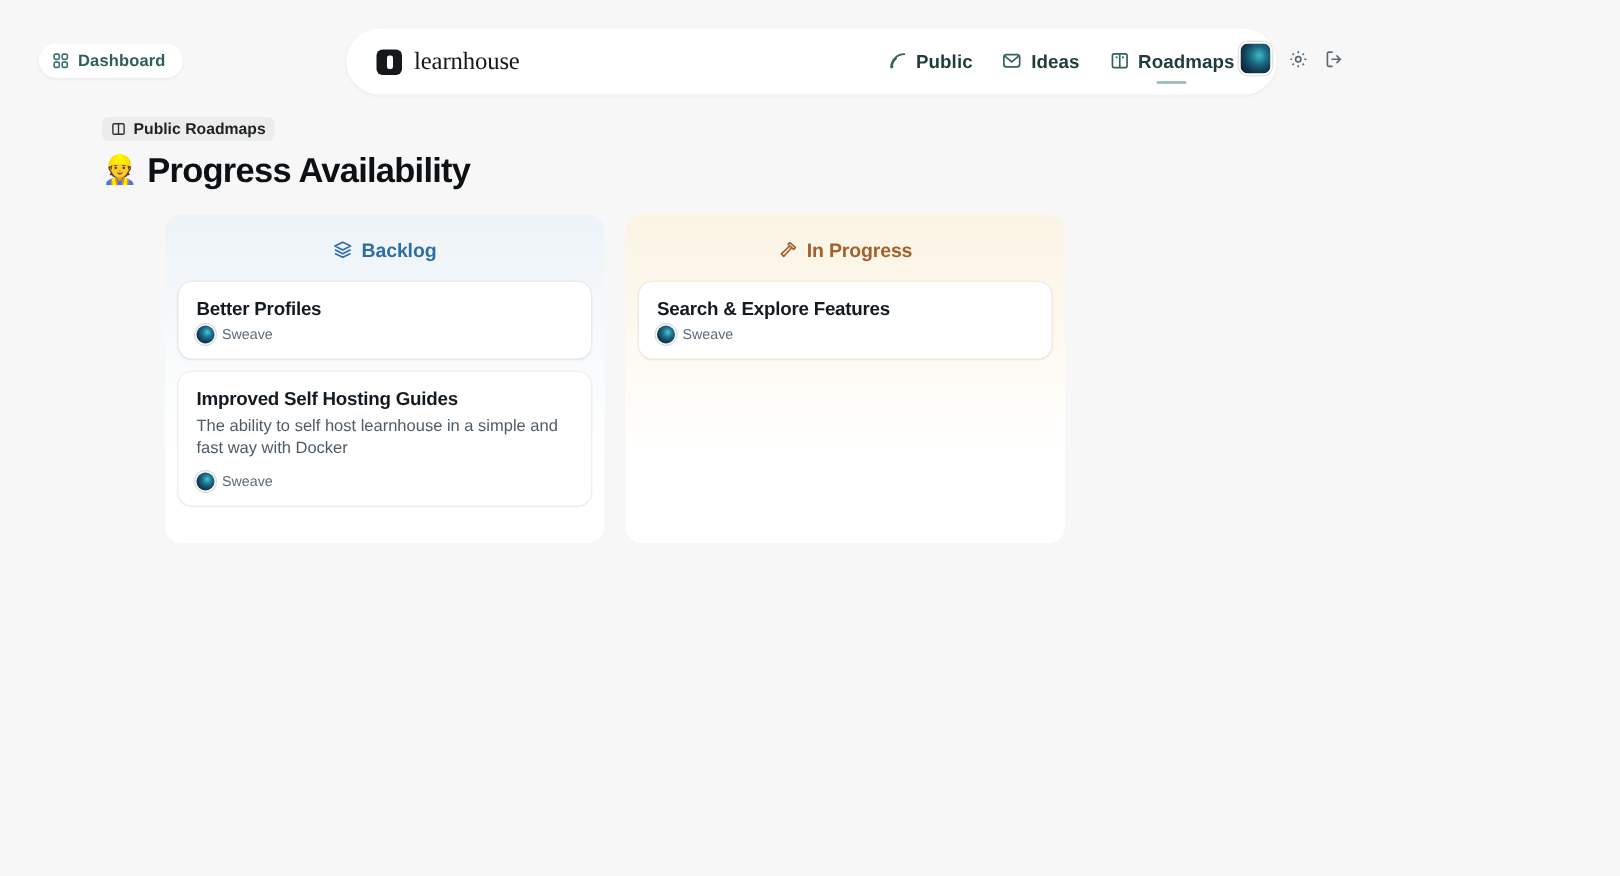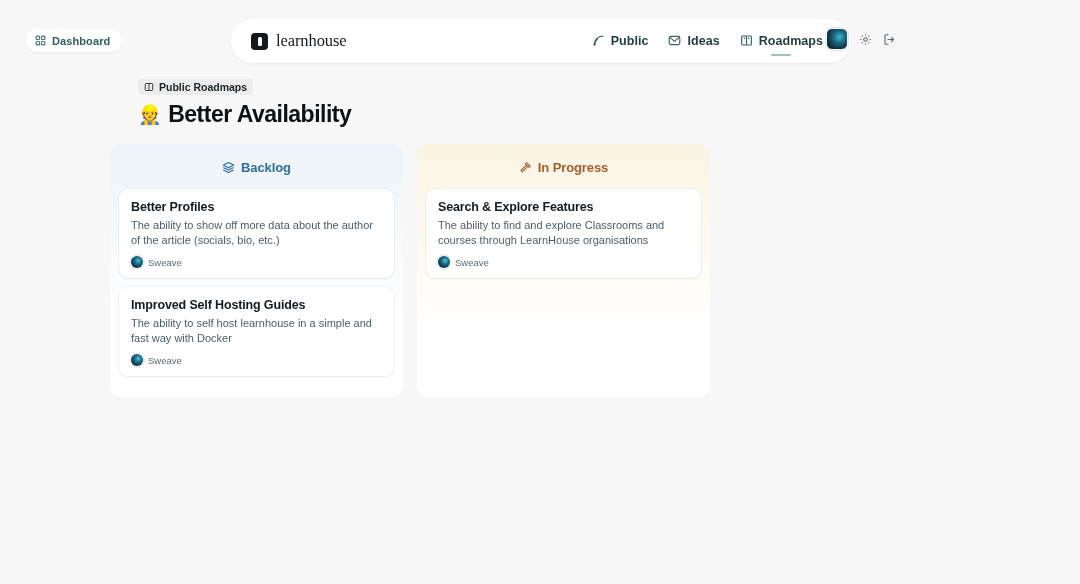--- a/index.html
+++ b/index.html
@@ -100,21 +100,21 @@
     width: 22px; height: 22px;
     border-radius: 6px;
     background:
       radial-gradient(circle at 62% 40%, #3fb9c9 0%, #1d6d86 32%, #123a52 62%, #07131f 100%);
     border: 1.5px solid #ffffff;
     box-shadow: 0 0 0 1px rgba(0,0,0,0.1);
   }
   .icon-btn { cursor: pointer; display: flex; align-items: center; }
 
   
-  .heading-wrap { padding: 0 0 0 100px; margin-left: 38px; }
+  .heading-wrap { padding: 0 0 0 68px; }
   .crumb {
     display: inline-flex; align-items: center; gap: 5px;
     background: #ececec;
     border-radius: 4px;
     padding: 2px 6px;
     margin-bottom: 4px;
   }
   .crumb .txt {
     font-size: 10.5px; font-weight: bold; color: #1c2226;
   }
@@ -275,41 +275,40 @@
     <span>
       <svg width="10" height="10" viewBox="0 0 16 16" fill="none" stroke="#2a3238" stroke-width="1.5" stroke-linejoin="round">
         <rect x="2" y="2.4" width="12" height="11.2" rx="1.4"></rect>
         <path d="M8 2.7v10.6"></path>
       </svg>
     </span>
     <span class="txt">Public Roadmaps</span>
   </div>
   <div class="page-title">
     <span class="emoji">👷</span>
-    <span>Better Availability</span>
+    <span>Progress Availability</span>
   </div>
 </div>
 
 <div class="board">
 
   <div class="column col-backlog">
     <div class="col-head">
       <span>
         <svg width="13" height="13" viewBox="0 0 16 16" fill="none" stroke="#2f6da3" stroke-width="1.35" stroke-linejoin="round">
           <path d="M8 1.8 14.4 5 8 8.2 1.6 5z"></path>
           <path d="M1.6 8 8 11.2 14.4 8"></path>
           <path d="M1.6 11 8 14.2 14.4 11"></path>
         </svg>
       </span>
       <span class="txt c-backlog">Backlog</span>
     </div>
 
     <div class="card">
       <div class="card-title">Better Profiles</div>
-      <div class="card-desc">The ability to show off more data about the author of the article (socials, bio, etc.)</div>
       <div class="card-author">
         <span class="author-av"></span>
         <span class="author-name">Sweave</span>
       </div>
     </div>
 
     <div class="card">
       <div class="card-title">Improved Self Hosting Guides</div>
       <div class="card-desc">The ability to self host learnhouse in a simple and fast way with Docker</div>
       <div class="card-author">
@@ -325,21 +324,20 @@
         <svg width="13" height="13" viewBox="0 0 16 16" fill="none" stroke="#a4602a" stroke-width="1.35" stroke-linecap="round" stroke-linejoin="round">
           <path d="M9.3 2.1 13.9 6.3l-1.5 1.4-4.6-4.2z"></path>
           <path d="M8.9 5.3 2.4 11.4l1.9 2 6.1-6.6"></path>
         </svg>
       </span>
       <span class="txt c-progress">In Progress</span>
     </div>
 
     <div class="card">
       <div class="card-title">Search &amp; Explore Features</div>
-      <div class="card-desc">The ability to find and explore Classrooms and courses through LearnHouse organisations</div>
       <div class="card-author">
         <span class="author-av"></span>
         <span class="author-name">Sweave</span>
       </div>
     </div>
   </div>
 
 
 </div>
 

